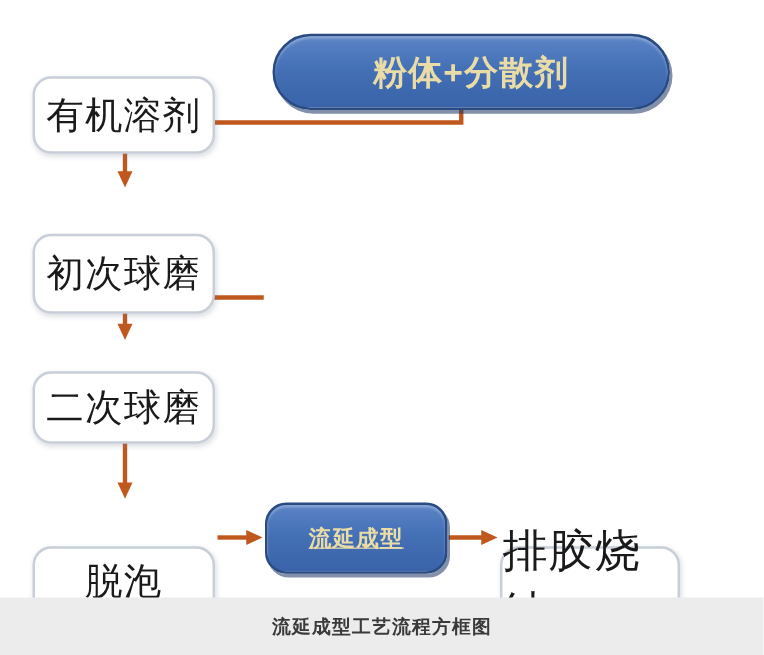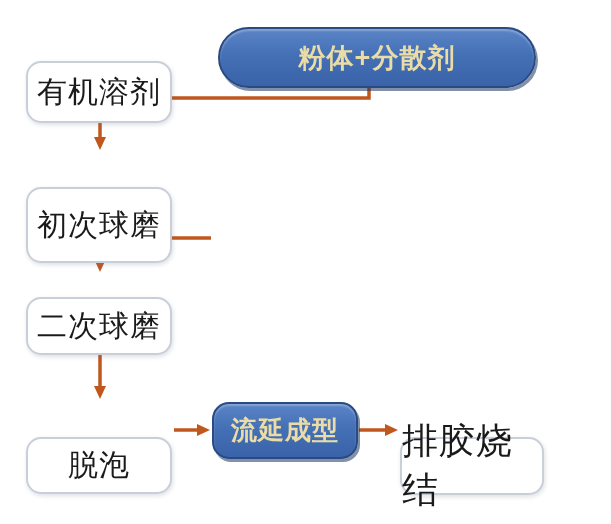--- a/index.html
+++ b/index.html
@@ -28,21 +28,21 @@
   .pill{
     position:absolute;z-index:2;
     background:linear-gradient(180deg,#5b84c6 0%,#4470b6 45%,#3a63a9 100%);
     border:2px solid #2a4a82;
     border-radius:32px;
     box-sizing:border-box;
     display:flex;align-items:center;justify-content:center;
     font-size:27px;font-weight:bold;color:#eadca6;letter-spacing:1px;
     box-shadow:2px 3px 0 rgba(28,52,100,.55), inset 0 2px 2px rgba(255,255,255,.28);
   }
-  .pill.small{border-radius:17px;font-size:26px;}
+  .pill.small{border-radius:17px;font-size:18px;text-decoration:underline;}
   .caption-bar{
     position:absolute;left:0;top:478px;width:611px;height:46px;
     background:#ececec;z-index:2;
     display:flex;align-items:center;justify-content:center;
   }
   .caption-text{
     font-size:15px;font-weight:bold;color:#3a3a3a;letter-spacing:1px;
   }
 </style>
 </head>
@@ -74,35 +74,38 @@
   </svg>
 
   <div class="wbox" style="left:26px;top:25px;width:146px;height:62px;">
     <span>有机溶剂</span>
   </div>
 
   <div class="pill" style="left:218px;top:27px;width:318px;height:61px;">
     <span>粉体+分散剂</span>
   </div>
 
-  <div class="wbox" style="left:26px;top:151px;width:146px;height:76px;">
+  <div class="wbox" style="left:26px;top:151px;width:146px;height:64px;">
     <span>初次球磨</span>
   </div>
 
 
   <div class="wbox" style="left:26px;top:261px;width:146px;height:58px;">
     <span>二次球磨</span>
   </div>
 
   <div class="wbox" style="left:26px;top:401px;width:146px;height:57px;">
     <span>脱泡</span>
   </div>
 
   <div class="pill small" style="left:212px;top:402px;width:146px;height:57px;">
     <span>流延成型</span>
   </div>
 
   <div class="wbox" style="left:400px;top:401px;width:144px;height:58px;font-size:36px;">
     <span>排胶烧结</span>
   </div>
 
+  <div class="caption-bar">
+    <span class="caption-text">流延成型工艺流程方框图</span>
+  </div>
 
 </div>
 
 </body></html>

